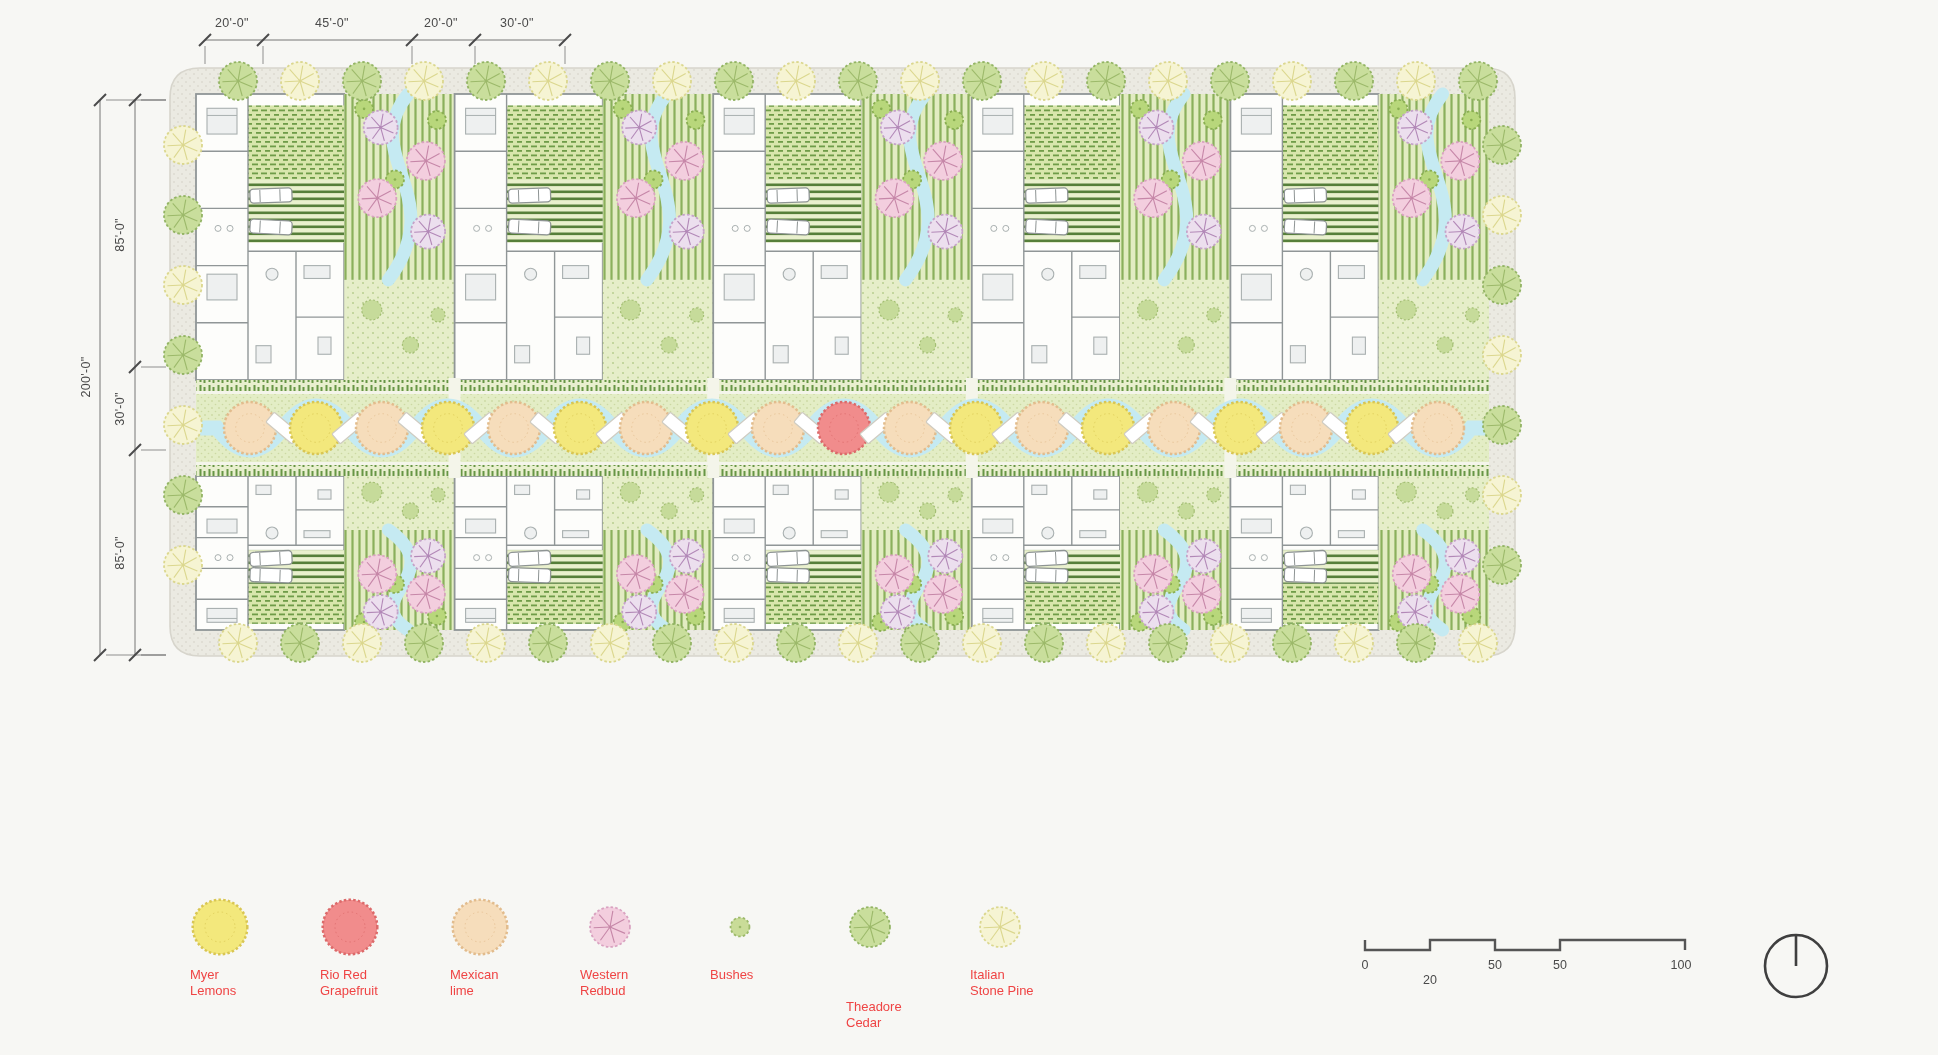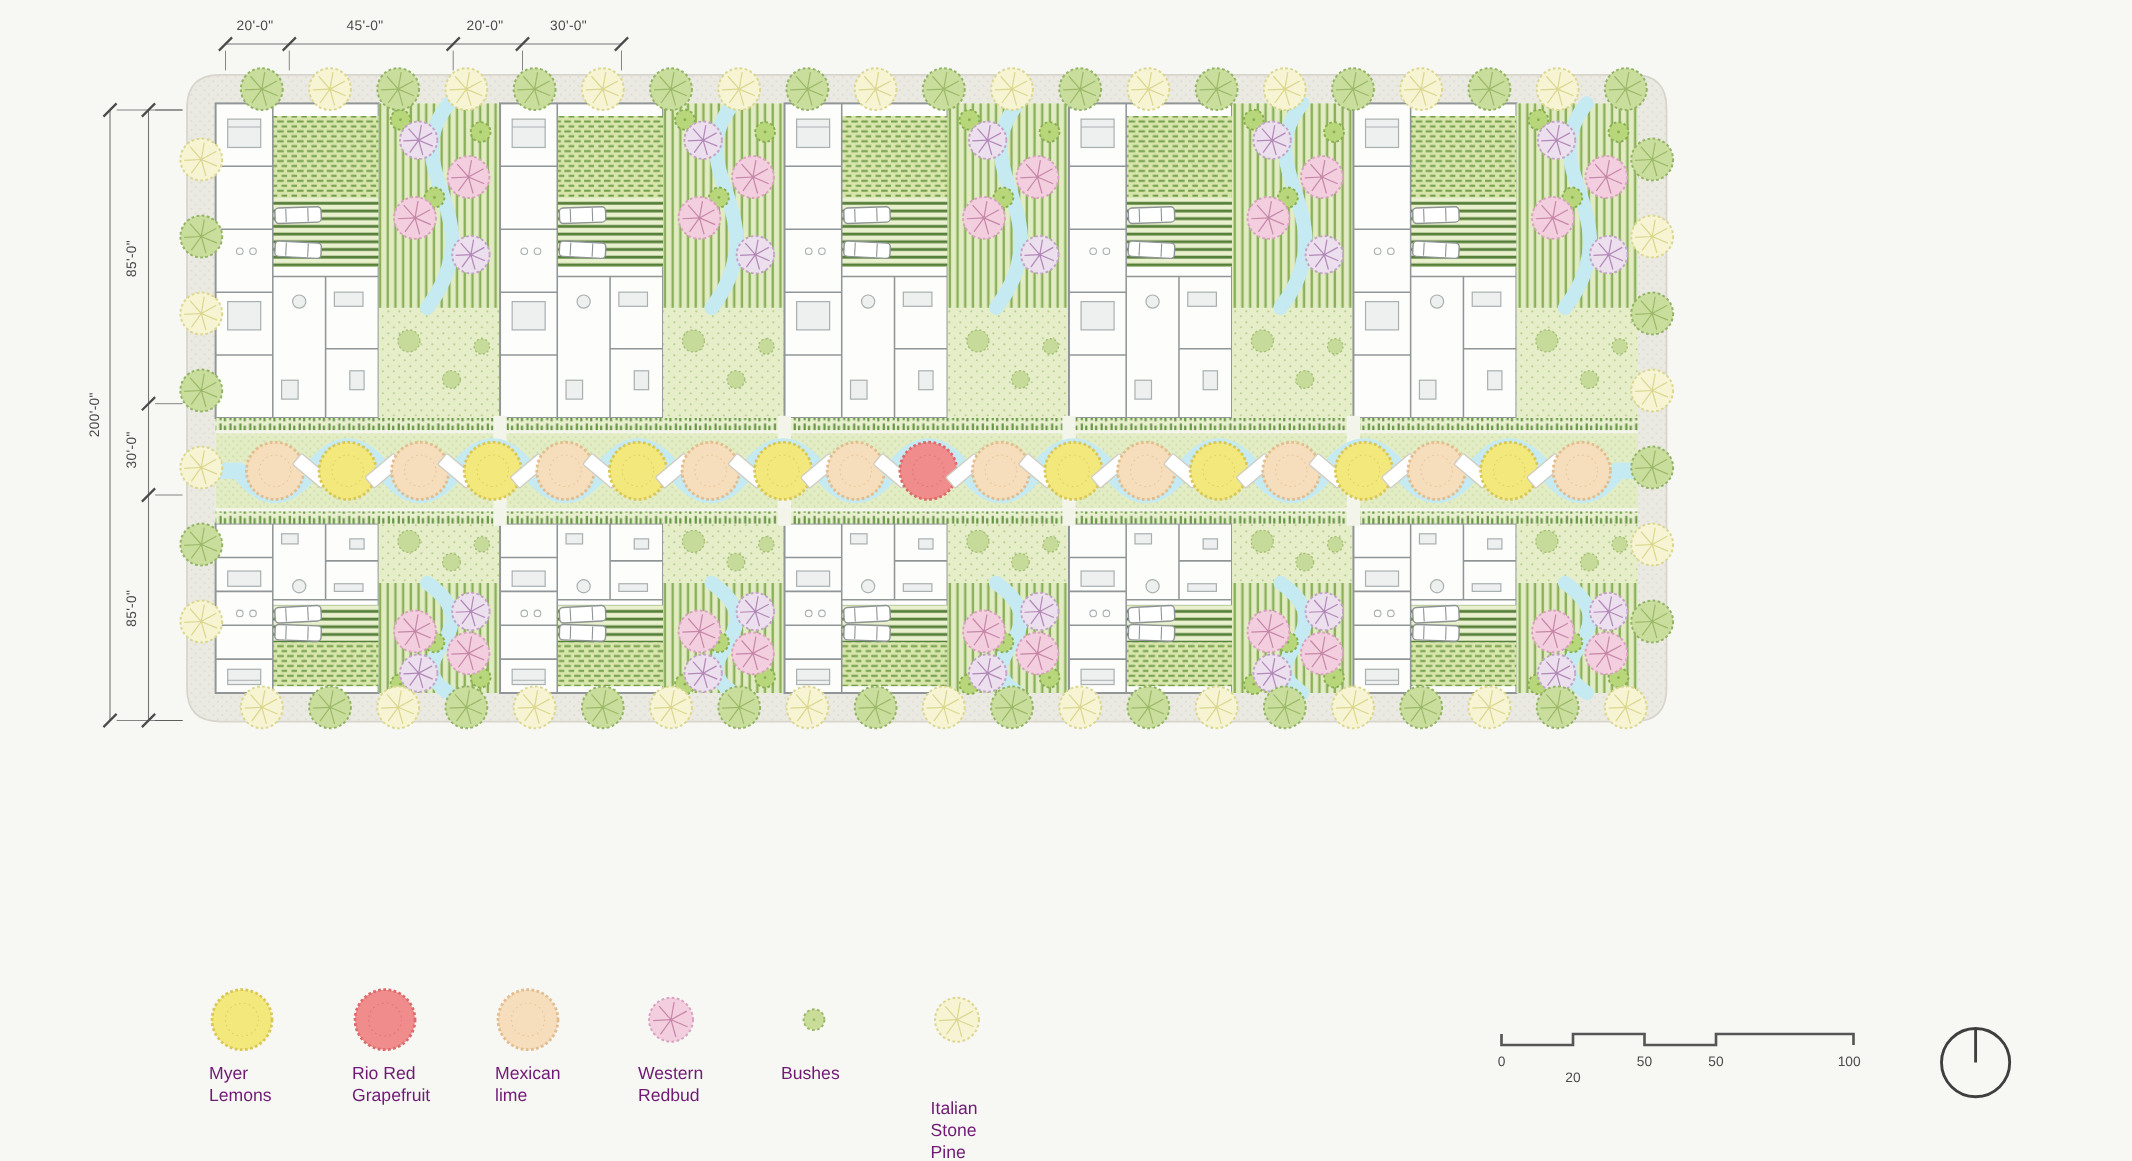--- a/index.html
+++ b/index.html
@@ -4,21 +4,21 @@
 <style>
   html,body{margin:0;padding:0;}
   body{font-family:"Liberation Sans",sans-serif;}
   .canvas{position:relative;width:1938px;height:1055px;background:#f7f7f4;overflow:hidden;}
   #plan-svg{position:absolute;left:0;top:0;}
   .dim-label{position:absolute;font-size:12.5px;color:#4a4a4a;white-space:nowrap;letter-spacing:.3px;}
   .dim-label.v{transform:rotate(-90deg);transform-origin:center center;}
   .legend{position:absolute;left:190px;top:893px;display:flex;align-items:flex-start;}
   .legend-item{width:130px;display:flex;flex-direction:column;align-items:flex-start;}
   .legend-swatch{height:66px;display:flex;align-items:center;}
-  .legend-label{font-size:16px;color:#701a75;line-height:1.25;width:72px;margin-top:8px;}
+  .legend-label{font-size:13px;color:#ef4444;line-height:1.25;width:72px;margin-top:8px;}
   .legend-item:nth-child(8) .legend-label{width:92px;text-align:right;}
   .legend-item:nth-child(6) .legend-label{margin-left:6px;margin-top:40px;}
   .scalebar{position:absolute;left:1355px;top:930px;width:350px;height:60px;}
   .scalebar .num{position:absolute;top:28px;font-size:12.5px;color:#4a4a4a;transform:translateX(-50%);}
   .north{position:absolute;left:1758px;top:926px;}
 </style>
 </head>
 <body style="background: rgb(247, 247, 244);">
 
 <div class="canvas">
@@ -1851,20 +1851,38 @@
               <circle cx="30" cy="32" r="1.3" fill="#9cb96a"></circle>
             </g>
           </svg>
         </div>
       <span class="legend-label">Bushes</span>
     </div>
     <div class="legend-item">
       <div class="legend-swatch">
           <svg width="60" height="62">
             <g>
+              <circle cx="30" cy="32" r="19.95" fill="#c9de9c" stroke="#93b464" stroke-width="1.8" stroke-dasharray="2.5 2.2"></circle>
+              <line x1="30" y1="32" x2="45.0676368008932" y2="38.370494661827216" stroke="#9cb96a" stroke-width="1.1"></line>
+              <line x1="30" y1="32" x2="34.41386459795722" y2="47.75229127177694" stroke="#9cb96a" stroke-width="1.1"></line>
+              <line x1="30" y1="32" x2="20.43636232633006" y2="45.27229126589531" stroke="#9cb96a" stroke-width="1.1"></line>
+              <line x1="30" y1="32" x2="13.660474285632393" y2="32.797985231392" stroke="#9cb96a" stroke-width="1.1"></line>
+              <line x1="30" y1="32" x2="19.18858237343646" y2="19.722780041718273" stroke="#9cb96a" stroke-width="1.1"></line>
+              <line x1="30" y1="32" x2="32.857908446771376" y2="15.89257189027768" stroke="#9cb96a" stroke-width="1.1"></line>
+              <line x1="30" y1="32" x2="44.3751711689793" y2="24.191585637112603" stroke="#9cb96a" stroke-width="1.1"></line>
+              <circle cx="30" cy="32" r="1.4" fill="#9cb96a"></circle>
+            </g>
+          </svg>
+        </div>
+      <span class="legend-label">Theadore Cedar</span>
+    </div>
+    <div class="legend-item">
+      <div class="legend-swatch">
+          <svg width="60" height="62">
+            <g>
               <circle cx="30" cy="32" r="19.95" fill="#f6f4d3" stroke="#dbd78e" stroke-width="1.8" stroke-dasharray="2.5 2.2"></circle>
               <line x1="30" y1="32" x2="45.0676368008932" y2="38.370494661827216" stroke="#dbd78e" stroke-width="1.1"></line>
               <line x1="30" y1="32" x2="34.41386459795722" y2="47.75229127177694" stroke="#dbd78e" stroke-width="1.1"></line>
               <line x1="30" y1="32" x2="20.43636232633006" y2="45.27229126589531" stroke="#dbd78e" stroke-width="1.1"></line>
               <line x1="30" y1="32" x2="13.660474285632393" y2="32.797985231392" stroke="#dbd78e" stroke-width="1.1"></line>
               <line x1="30" y1="32" x2="19.18858237343646" y2="19.722780041718273" stroke="#dbd78e" stroke-width="1.1"></line>
               <line x1="30" y1="32" x2="32.857908446771376" y2="15.89257189027768" stroke="#dbd78e" stroke-width="1.1"></line>
               <line x1="30" y1="32" x2="44.3751711689793" y2="24.191585637112603" stroke="#dbd78e" stroke-width="1.1"></line>
               <circle cx="30" cy="32" r="1.4" fill="#dbd78e"></circle>
             </g>

